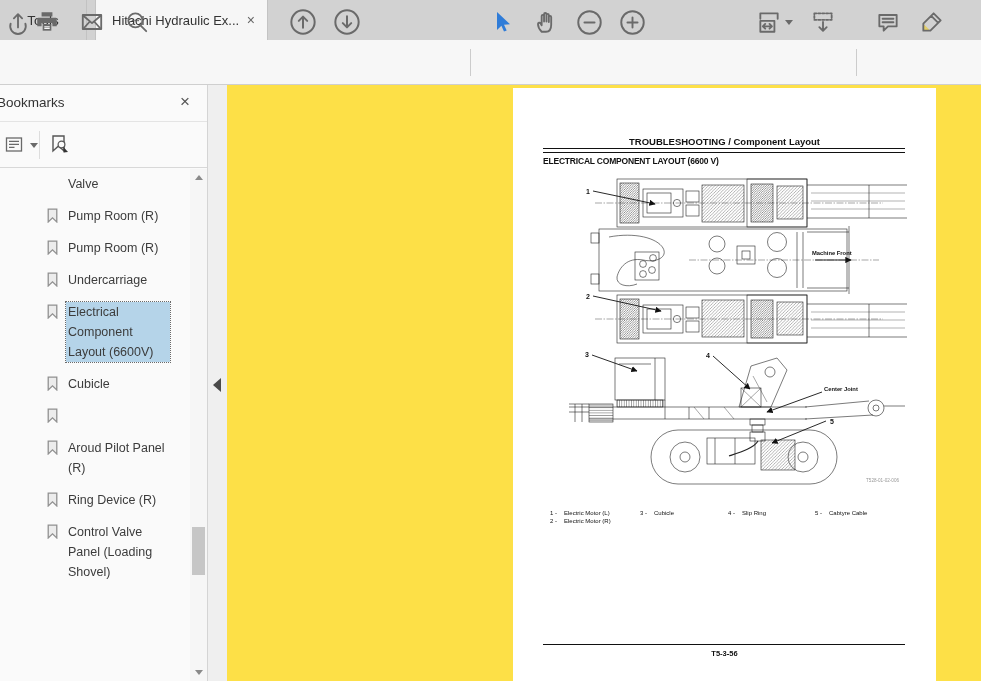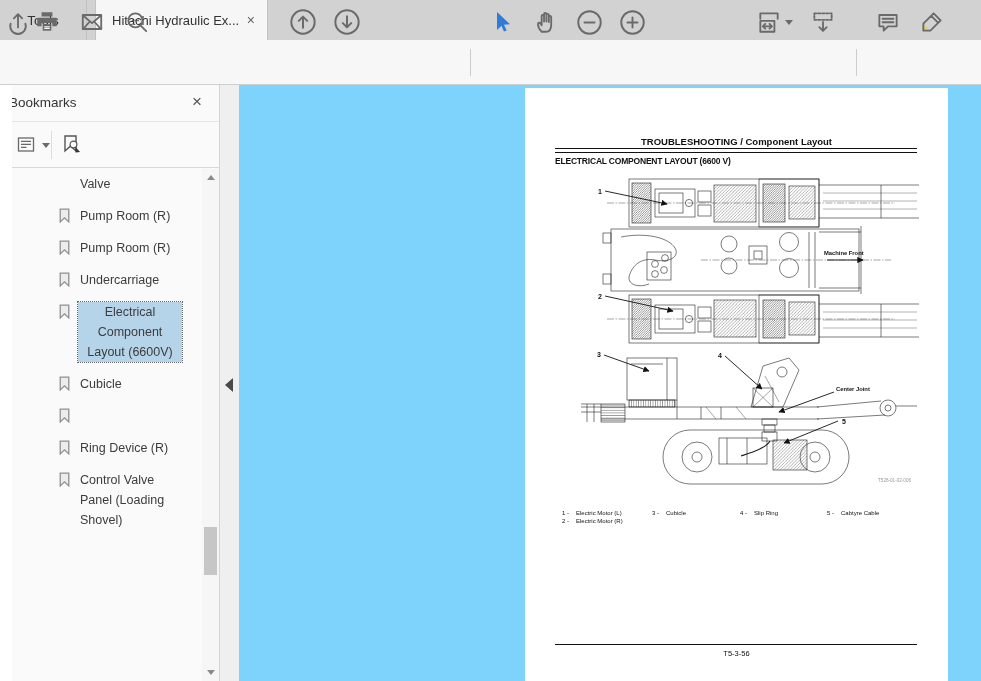--- a/index.html
+++ b/index.html
@@ -22,66 +22,66 @@
   .icn { stroke:#6a6a6a; fill:none; stroke-width:1.7; stroke-linecap:round; stroke-linejoin:round; }
   .icnf { fill:#6a6a6a; stroke:none; }
   .tdivider { position:absolute; top:9px; width:1px; height:27px; background:#cccccc; }
   .pageinput { position:absolute; left:379px; top:51px; width:36px; height:23px; border:none; border-bottom:1px solid #9a9a9a; background:#f7f7f7; text-align:center; font-size:11.5px; color:#333; font-family:"Liberation Sans",sans-serif; }
   .pagetotal { position:absolute; left:423px; top:55px; font-size:11.5px; color:#444; }
   .zoomsel { position:absolute; left:654px; top:48px; width:96px; height:28px; border-bottom:1px solid #ababab; display:flex; align-items:center; justify-content:space-between; padding:0 10px 0 14px; }
   .zoomtext { font-size:11.5px; color:#444; }
   .caret { width:0; height:0; border-left:4px solid transparent; border-right:4px solid transparent; border-top:5px solid #6a6a6a; }
 
   
-  .bodywrap { position:absolute; left:12px; top:85px; width:850px; height:596px; }
+  .bodywrap { position:absolute; left:0; top:85px; width:850px; height:596px; }
 
   
   .sidebar { position:absolute; left:0; top:0; width:208px; height:596px; background:#fafafa; border-right:1px solid #d4d4d4; overflow:hidden; }
   .sb-header { position:absolute; left:0; top:0; width:208px; height:37px; border-bottom:1px solid #e4e4e4; }
   .sb-title { position:absolute; left:-3px; top:10px; font-size:13.5px; color:#333; }
   .sb-close { position:absolute; right:18px; top:8px; font-size:17px; color:#555; line-height:17px; }
   .sb-tools { position:absolute; left:0; top:38px; width:208px; height:45px; border-bottom:1px solid #d8d8d8; }
   .sb-toolbtn { position:absolute; top:7px; height:30px; display:flex; align-items:center; }
   .sb-tdiv { position:absolute; left:39px; top:8px; width:1px; height:28px; background:#dddddd; }
 
   
   .bmlist { position:absolute; left:0; top:84px; width:190px; height:512px; padding-top:5px; overflow:hidden; }
   .bm { position:relative; margin-bottom:12px; min-height:20px; }
   .bmicon { position:absolute; left:46px; top:2px; }
   .bmtext { display:inline-block; margin-left:68px; width:104px; font-size:12.5px; line-height:20px; color:#3c3c3c; }
   .bm.narrow .bmtext { width:96px; }
-  .bmtext.sel { background:#b5d4e9; outline:1px dotted #6a6a6a; padding:0 2px; margin-left:66px;text-align:center; }
+  .bmtext.sel { background:#b5d4e9; outline:1px dotted #6a6a6a; padding:0 2px; margin-left:66px; }
   .bm.partial .bmtext { margin-left:68px; }
 
   
   .sb-scroll { position:absolute; left:190px; top:84px; width:17px; height:512px; background:#f6f6f6; }
   .sb-arrow { position:absolute; left:0; width:17px; height:17px; display:flex; align-items:center; justify-content:center; }
   .tri-up { width:0; height:0; border-left:4px solid transparent; border-right:4px solid transparent; border-bottom:5px solid #8a8a8a; }
   .tri-down { width:0; height:0; border-left:4px solid transparent; border-right:4px solid transparent; border-top:5px solid #8a8a8a; }
   .sb-thumb { position:absolute; left:2px; top:358px; width:13px; height:48px; background:#c6c6c6; }
 
   
   .strip { position:absolute; left:208px; top:0; width:19px; height:596px; background:#efefef; }
   .collapse { position:absolute; left:5px; top:293px; width:0; height:0; border-top:7px solid transparent; border-bottom:7px solid transparent; border-right:8px solid #4a4a4a; }
 
   
-  .canvas { position:absolute; left:227px; top:0; width:754px; height:596px; background:#7dd3fc; }
+  .canvas { position:absolute; left:227px; top:0; width:754px; height:596px; background:#fde047; }
   .page { position:absolute; left:286px; top:3px; width:423px; height:593px; background:#ffffff; }
 
   
   .pg-header { position:absolute; left:0; top:48px; width:423px; text-align:center; font-size:9.5px; font-weight:bold; color:#111; }
   .pg-rule { position:absolute; left:30px; top:60px; width:362px; height:5px; border-top:1.6px solid #111; border-bottom:1px solid #111; }
   .pg-section { position:absolute; left:30px; top:68px; font-size:8.5px; font-weight:bold; color:#111; letter-spacing:-0.2px; }
   .fig1 { position:absolute; left:26px; top:88px; width:372px; height:170px; }
   .fig2 { position:absolute; left:26px; top:256px; width:372px; height:158px; }
   .legend { position:absolute; left:0; top:422px; width:423px; height:20px; font-size:6px; color:#111; }
   .lgi { position:absolute; white-space:nowrap; }
   .lgnum { display:inline-block; width:14px; }
   .pg-footrule { position:absolute; left:30px; top:556px; width:362px; border-top:1px solid #111; }
-  .pg-num { position:absolute; left:0; top:561px; width:423px; text-align:center; font-size:7.5px; font-weight:normal; color:#111; }
+  .pg-num { position:absolute; left:0; top:561px; width:423px; text-align:center; font-size:7.5px; font-weight:bold; color:#111; }
 
   
   .co { font-family:"Liberation Sans",sans-serif; font-size:7px; font-weight:bold; fill:#111; }
   .sm { font-family:"Liberation Sans",sans-serif; font-size:5.8px; font-weight:bold; fill:#111; }
   .fid { font-family:"Liberation Sans",sans-serif; font-size:4.6px; fill:#999; }
 </style>
 </head>
 <body>
 
 <div class="app">
@@ -257,20 +257,26 @@
         <div class="bm">
           <span class="bmicon"><svg width="13" height="15" viewBox="0 0 12 14">
                 <path d="M2 1 h8 v12 l-4 -3.8 -4 3.8 z" fill="#ececec" stroke="#909090" stroke-width="1.2"></path>
               </svg></span>
           <span class="bmtext">Cubicle</span>
         </div>
         <div class="bm narrow">
           <span class="bmicon"><svg width="13" height="15" viewBox="0 0 12 14">
                 <path d="M2 1 h8 v12 l-4 -3.8 -4 3.8 z" fill="#ececec" stroke="#909090" stroke-width="1.2"></path>
               </svg></span>
+        </div>
+        <div class="bm">
+          <span class="bmicon"><svg width="13" height="15" viewBox="0 0 12 14">
+                <path d="M2 1 h8 v12 l-4 -3.8 -4 3.8 z" fill="#ececec" stroke="#909090" stroke-width="1.2"></path>
+              </svg></span>
+          <span class="bmtext">Aroud Pilot Panel (R)</span>
         </div>
         <div class="bm">
           <span class="bmicon"><svg width="13" height="15" viewBox="0 0 12 14">
                 <path d="M2 1 h8 v12 l-4 -3.8 -4 3.8 z" fill="#ececec" stroke="#909090" stroke-width="1.2"></path>
               </svg></span>
           <span class="bmtext">Ring Device (R)</span>
         </div>
         <div class="bm">
           <span class="bmicon"><svg width="13" height="15" viewBox="0 0 12 14">
                 <path d="M2 1 h8 v12 l-4 -3.8 -4 3.8 z" fill="#ececec" stroke="#909090" stroke-width="1.2"></path>

